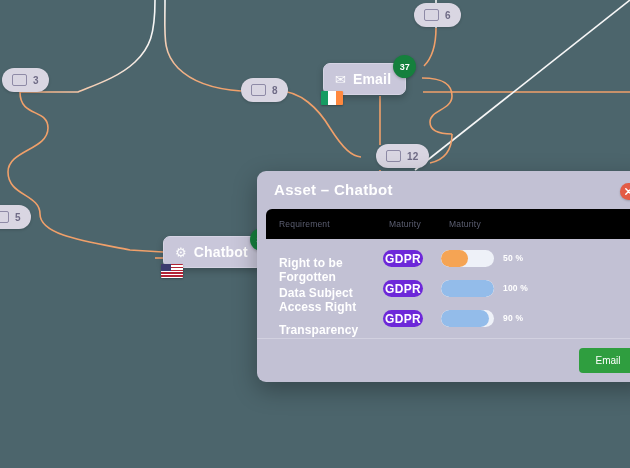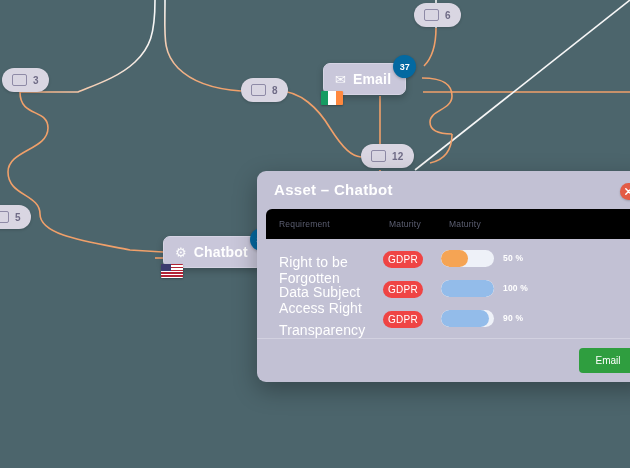--- a/index.html
+++ b/index.html
@@ -47,21 +47,21 @@
   .card .glyph{
     font-size:13px;color:#ffffff;line-height:1;opacity:.95;
   }
   .card .label{
     font-size:14px;color:#ffffff;font-weight:600;letter-spacing:.2px;
   }
   .badge{
     position:absolute;
     top:-9px;right:-11px;
     width:23px;height:23px;border-radius:50%;
-    background:#0369a1;
+    background:#15803d;
     color:#fff;font-size:9px;font-weight:700;
     display:flex;align-items:center;justify-content:center;
     box-shadow:0 1px 3px rgba(0,0,0,.25);
   }
   .flag{
     position:absolute;
     left:-3px;bottom:-11px;
     width:22px;height:14px;
     border-radius:1px;
     box-shadow:0 1px 2px rgba(0,0,0,.3);
@@ -121,27 +121,27 @@
   .c-fw{width:60px;flex:0 0 60px;}
   .c-mat{flex:1;}
 
   .rows{padding:9px 22px 0 22px;}
   .row{
     display:flex;align-items:center;
     height:21px;margin-bottom:9px;
   }
   .req-name{
     width:104px;flex:0 0 104px;
-    font-size:14px;color:#ffffff;font-weight:400;letter-spacing:.1px;margin-top:24px;
+    font-size:12px;color:#ffffff;font-weight:700;letter-spacing:.1px;margin-top:24px;
   }
   .fw-cell{width:58px;flex:0 0 58px;}
   .fw-chip{
     display:inline-flex;align-items:center;justify-content:center;
     width:40px;height:17px;border-radius:999px;
-    background:#ef4444;color:#fff;font-size:10px;font-weight:400;letter-spacing:.3px;
+    background:#6d28d9;color:#fff;font-size:12px;font-weight:700;letter-spacing:.3px;
   }
   .bar-wrap{
     width:53px;height:17px;border-radius:999px;
     background:#eef1f8;
     overflow:hidden;
     margin-right:9px;
     position:relative;
   }
   .bar-fill{height:100%;border-radius:999px;}
   .pct{font-size:8.5px;color:#ffffff;font-weight:700;letter-spacing:.2px;}
@@ -202,21 +202,21 @@
   <span class="num">3</span>
 </div>
 <div class="node pill" style="left:241px;top:78px;">
   <span class="scr"></span>
   <span class="num">8</span>
 </div>
 <div class="node pill" style="left:414px;top:3px;">
   <span class="scr"></span>
   <span class="num">6</span>
 </div>
-<div class="node pill" style="left:361px;top:144px;justify-content:center;">
+<div class="node pill" style="left:376px;top:144px;justify-content:center;">
   <span class="scr"></span>
   <span class="num">12</span>
 </div>
 <div class="node pill" style="left:-16px;top:205px;">
   <span class="scr"></span>
   <span class="num">5</span>
 </div>
 
 <div class="node card" style="left:323px;top:63px;">
   <span class="glyph">✉</span>

